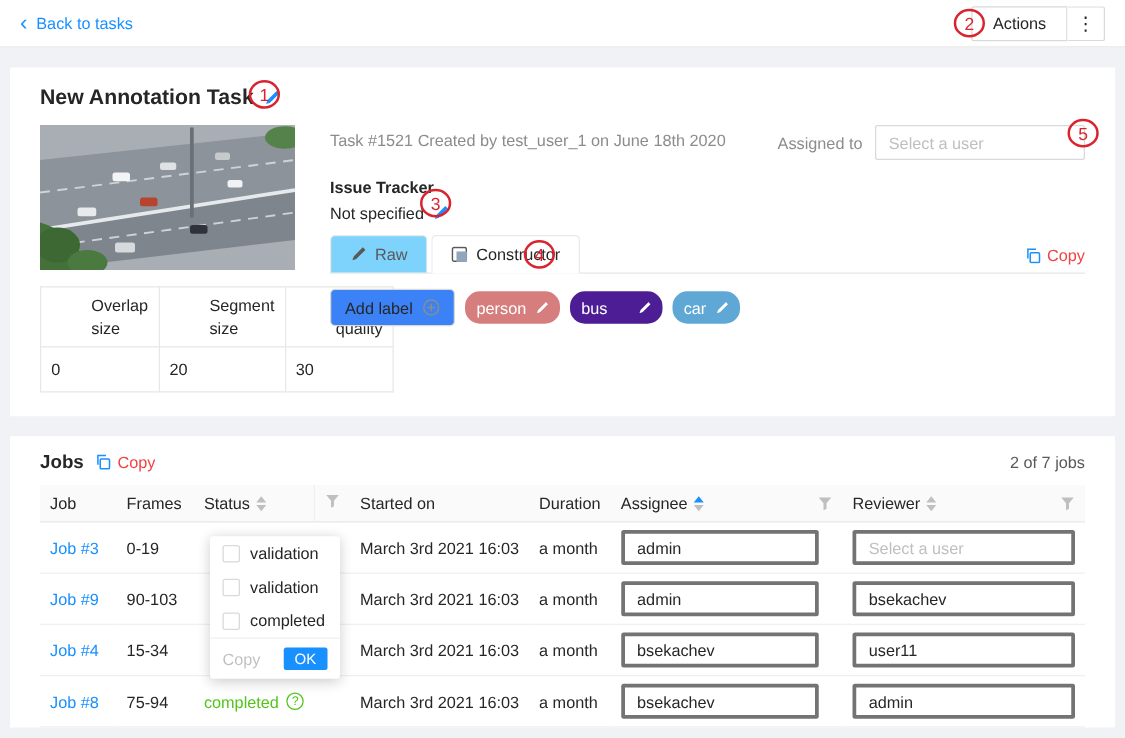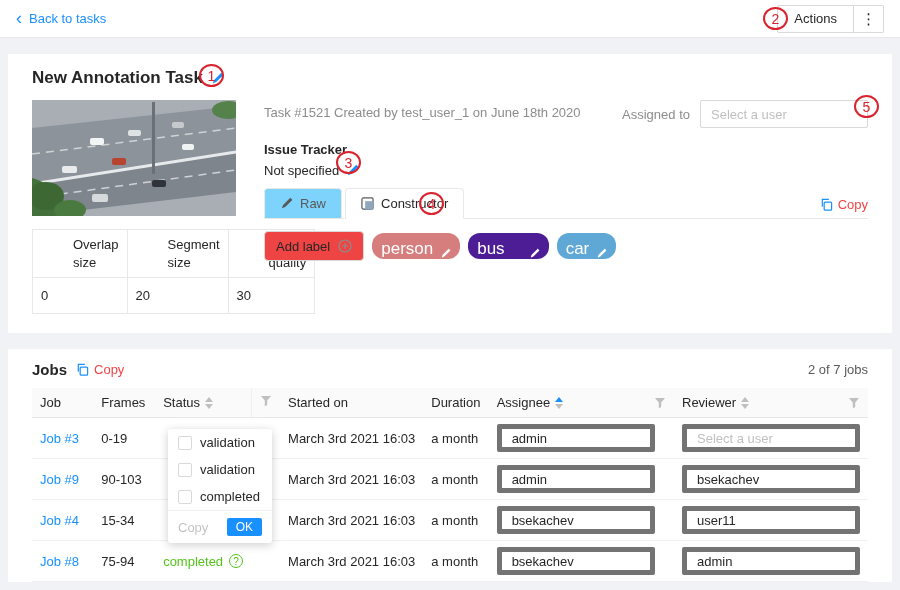--- a/index.html
+++ b/index.html
@@ -64,27 +64,27 @@
     border:1px solid #e8e8e8; border-bottom:none; border-radius:4px 4px 0 0;
     margin-right:3px; color:#595959; cursor:pointer;
   }
   .tab.active { background:#fff; color:#262626; margin-bottom:-1px; border-bottom:1px solid #fff; }
   .tab .ticon { width:13px; height:13px; }
   .copylink { margin-left:auto; display:flex; align-items:center; gap:5px; color:#ef4444; cursor:pointer; padding-bottom:6px; }
   .copy-icon { width:13px; height:13px; stroke:#1890ff; fill:none; stroke-width:1.3; }
   .tab-content { padding:12px 0 0 0; min-height:96px; display:flex; align-items:flex-start; gap:8px; }
   .add-label {
     display:flex; align-items:center; gap:8px; height:30px; padding:0 11px;
-    background:#ef4444; border:1px solid #d9d9d9; border-radius:4px; cursor:pointer;
+    background:#3b82f6; border:1px solid #d9d9d9; border-radius:4px; cursor:pointer;
     font-size:13px; font-family:inherit; color:#262626;
   }
   .plus-circle { width:14px; height:14px; stroke:#8c8c8c; fill:none; stroke-width:1.2; }
   .chip {
-    display:inline-flex; align-items:flex-end; gap:7px; height:26px; margin-top:2px;
-    padding:0 9px; border-radius:12px; color:#fff; cursor:pointer; font-size:17px;
+    display:inline-flex; align-items:center; gap:7px; height:26px; margin-top:2px;
+    padding:0 9px; border-radius:12px; color:#fff; cursor:pointer; font-size:13px;
   }
 
   
   .jobs-card { padding:12px 24px 0 24px; position:relative; }
   .jobs-header { display:flex; align-items:center; gap:9px; padding-bottom:10px; }
   .jobs-header h2 { font-size:15px; font-weight:bold; }
   .jobs-count { margin-left:auto; color:#595959; }
 
   table.jobs { width:100%; border-collapse:collapse; }
   table.jobs th {
@@ -97,21 +97,21 @@
   .job-link { color:#1890ff; cursor:pointer; text-decoration:none; }
   .sorter { display:inline-flex; flex-direction:column; gap:2px; margin-left:5px; cursor:pointer; }
   .caret { width:0; height:0; border-left:4px solid transparent; border-right:4px solid transparent; }
   .caret.up { border-bottom:5px solid #bfbfbf; }
   .caret.down { border-top:5px solid #bfbfbf; }
   .caret.up.active { border-bottom-color:#1890ff; }
   .funnel { width:12px; height:12px; cursor:pointer; }
   .funnel path { fill:#bfbfbf; }
   .th-filtercell { text-align:center !important; border-left:1px solid #efefef; }
   .cell-input {
-    height:28px; border:5px solid #737373; border-radius:2px; padding:0 10px;
+    height:28px; border:3px solid #737373; border-radius:2px; padding:0 10px;
     font-size:13px; font-family:inherit; color:#262626; width:158px;
   }
   .cell-input.reviewer { width:178px; }
   .status-completed { color:#52c41a; font-weight:500; display:inline-flex; align-items:center; gap:6px; }
   .qmark {
     width:14px; height:14px; border:1px solid #52c41a; border-radius:50%;
     color:#52c41a; font-size:10px; display:inline-flex; align-items:center; justify-content:center;
   }
 
   

